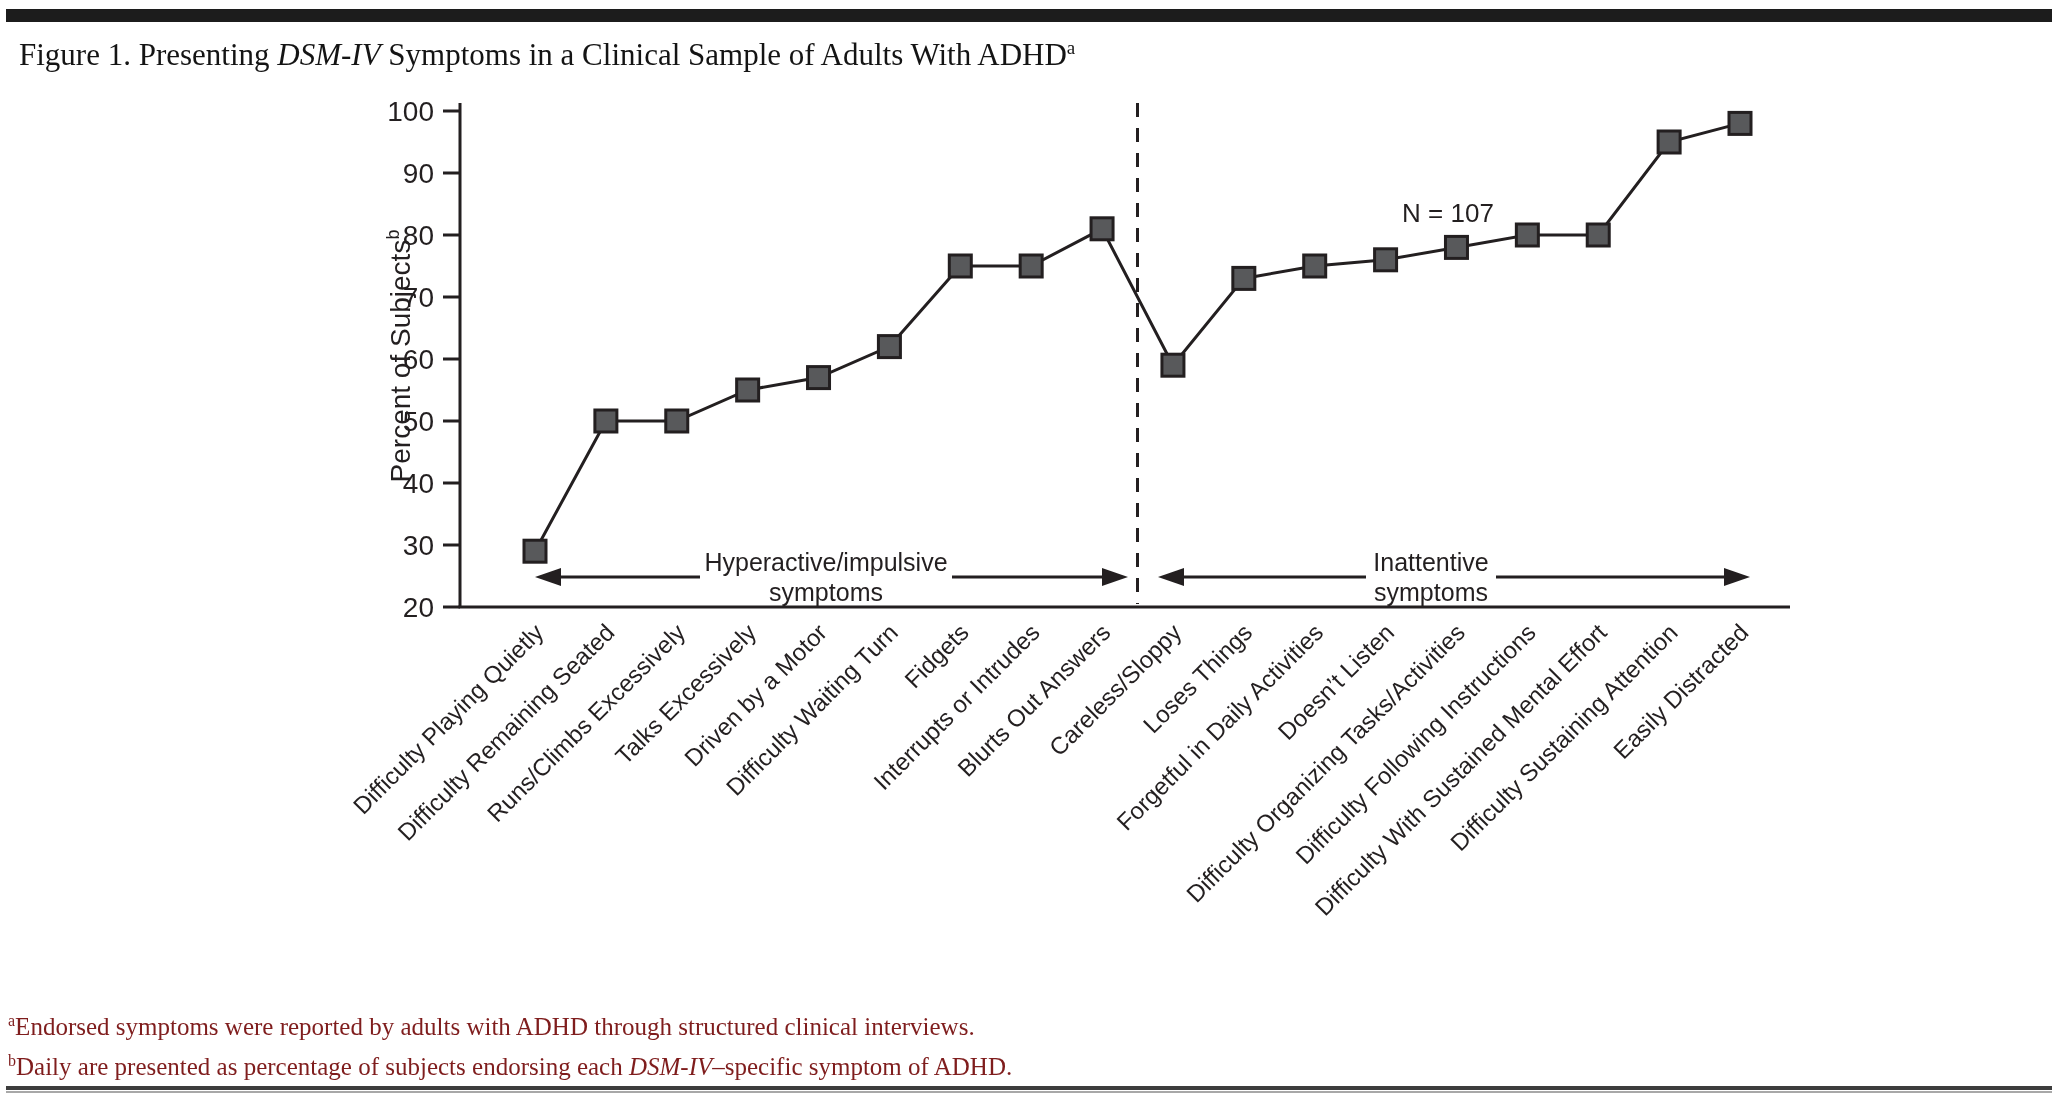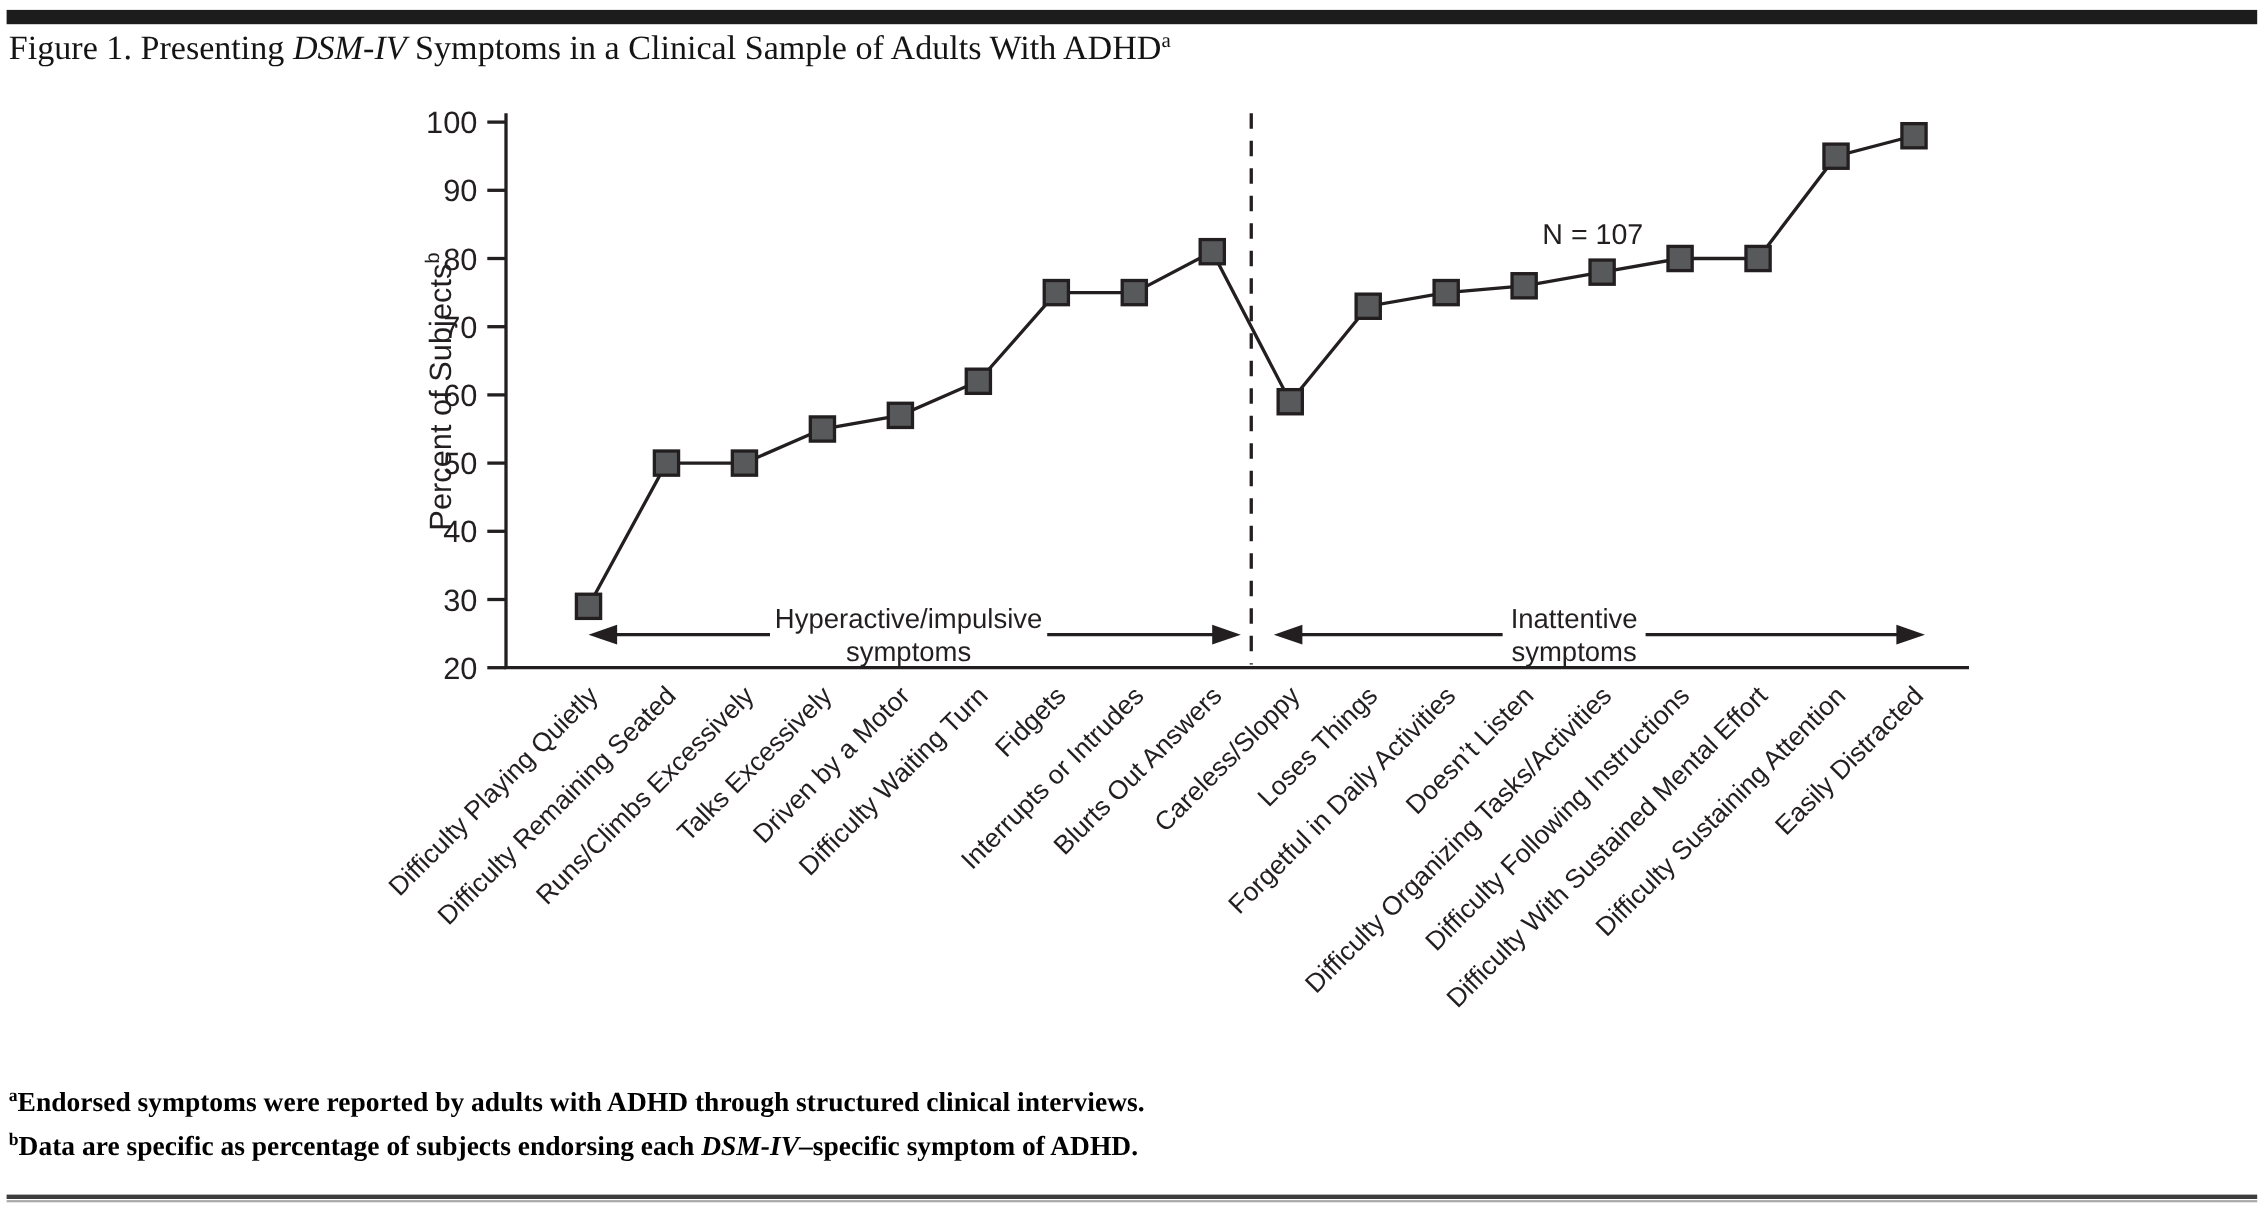--- a/index.html
+++ b/index.html
@@ -1,25 +1,25 @@
 <!DOCTYPE html>
 <html><head>
 <meta charset="utf-8">
 <style>
   html,body{margin:0;padding:0;background:#ffffff;}
   .page{position:relative;width:2059px;height:1108px;background:#ffffff;overflow:hidden;
         font-family:"Liberation Sans",sans-serif;color:#231f20;}
   .top-rule{position:absolute;left:6px;top:9px;width:2046px;height:13px;background:#1c1c1c;}
-  .fig-title{position:absolute;left:8px;top:26px;margin:0;font-family:"Liberation Serif",serif;
+  .fig-title{position:absolute;left:8px;top:26px;margin:11px;font-family:"Liberation Serif",serif;
              font-size:31px;font-weight:400;color:#141414;white-space:nowrap;}
   .fig-title sup{font-size:19px;}
   .fig-title i{font-style:italic;}
   svg.chart{position:absolute;left:0;top:0;}
-  .footnotes{position:absolute;left:8px;top:980px;font-family:"Liberation Serif",serif;
-             font-size:25px;line-height:34px;color:#000000;font-weight:bold;}
+  .footnotes{position:absolute;left:8px;top:1004px;font-family:"Liberation Serif",serif;
+             font-size:25px;line-height:34px;color:#7f1d1d;}
   .footnotes sup{font-size:16px;}
   .footnotes i{font-style:italic;}
   .bottom-rule{position:absolute;left:6px;top:1086px;width:2046px;}
   .bottom-rule .dark{height:4px;background:#3d3d3d;}
   .bottom-rule .light{height:2px;background:#a8a8a8;margin-top:1px;}
 </style>
 </head>
 <body>
 
 <div class="page">
@@ -98,21 +98,21 @@
       <text transform="translate(1395.5882352941176,634) rotate(-45)" text-anchor="end" font-size="24" fill="#231f20" font-family="&quot;Liberation Sans&quot;,sans-serif">Doesn’t Listen</text>
       <text transform="translate(1466.4705882352941,634) rotate(-45)" text-anchor="end" font-size="24" fill="#231f20" font-family="&quot;Liberation Sans&quot;,sans-serif">Difficulty Organizing Tasks/Activities</text>
       <text transform="translate(1537.3529411764705,634) rotate(-45)" text-anchor="end" font-size="24" fill="#231f20" font-family="&quot;Liberation Sans&quot;,sans-serif">Difficulty Following Instructions</text>
       <text transform="translate(1608.2352941176468,634) rotate(-45)" text-anchor="end" font-size="24" fill="#231f20" font-family="&quot;Liberation Sans&quot;,sans-serif">Difficulty With Sustained Mental Effort</text>
       <text transform="translate(1679.1176470588234,634) rotate(-45)" text-anchor="end" font-size="24" fill="#231f20" font-family="&quot;Liberation Sans&quot;,sans-serif">Difficulty Sustaining Attention</text>
       <text transform="translate(1750,634) rotate(-45)" text-anchor="end" font-size="24" fill="#231f20" font-family="&quot;Liberation Sans&quot;,sans-serif">Easily Distracted</text>
     </svg>
 
   <div class="footnotes" id="footnotes">
       <div><sup>a</sup><span>Endorsed symptoms were reported by adults with ADHD through structured clinical interviews.</span></div>
-      <div><sup>b</sup><span>Data are specific as percentage of subjects endorsing each </span><i>DSM-IV</i><span>–specific symptom of ADHD.</span></div>
+      <div><sup>b</sup><span>Daily are presented as percentage of subjects endorsing each </span><i>DSM-IV</i><span>–specific symptom of ADHD.</span></div>
     </div>
 
   <div class="bottom-rule">
     <div class="dark"></div>
     <div class="light"></div>
   </div>
 
 </div>
 
 </body></html>

